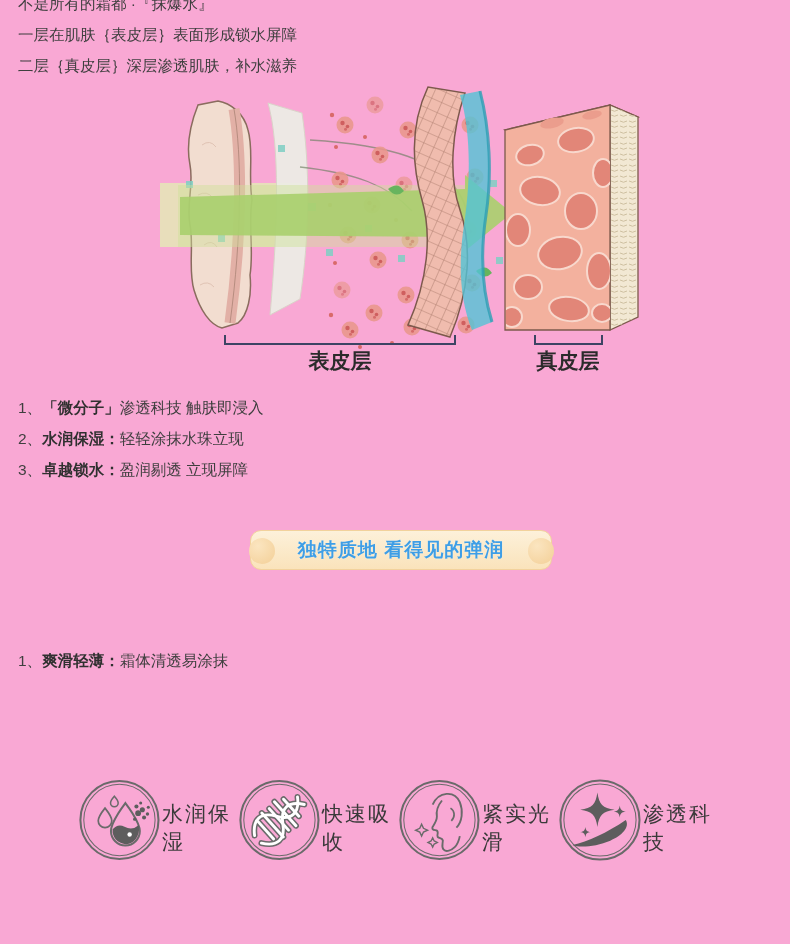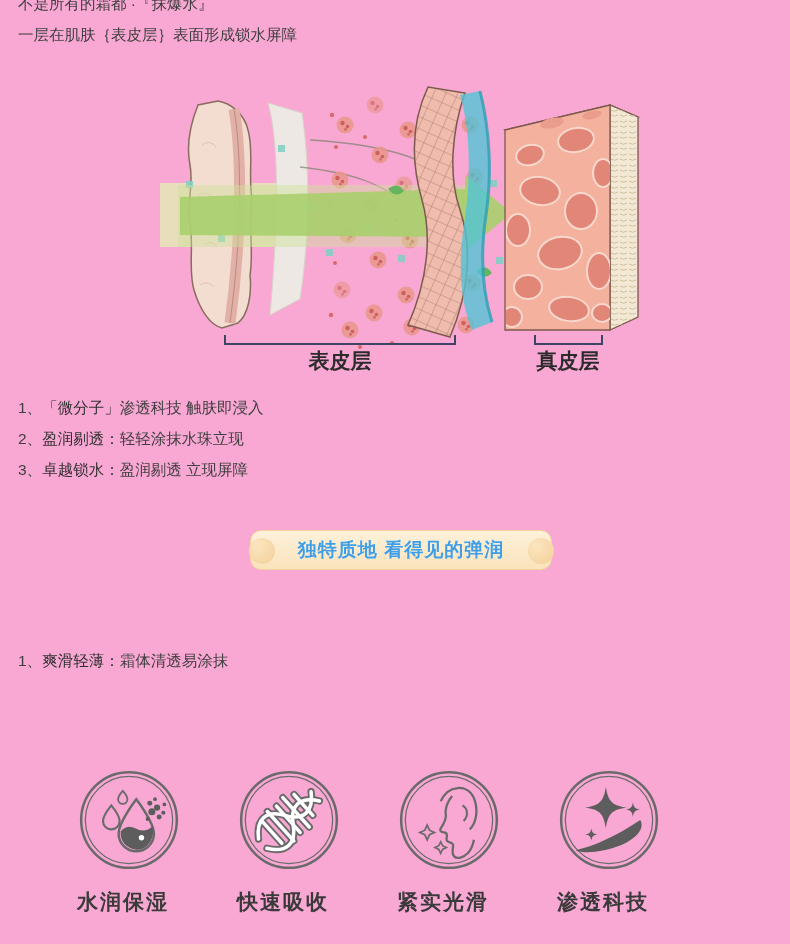--- a/index.html
+++ b/index.html
@@ -6,21 +6,21 @@
   html,body { background:#fff; }
   .page {
     position:relative; width:790px; height:944px; background:#f9a8d4;
     overflow:hidden; font-family:"Liberation Sans", sans-serif; color:#3c3c3c;
   }
   
   .intro { position:absolute; top:-12px; left:18px; font-size:15.5px; line-height:31px; color:#3f3f3f; }
   .intro .line { white-space:pre; }
   
   .blist { position:absolute; left:18px; font-size:15.5px; line-height:31px; color:#3f3f3f; }
-  .blist .li span.lead { font-weight:normal; color:#303030; }
+  .blist .li span.lead { font-weight:bold; color:#303030; }
   .blist .li span.num { color:#3f3f3f; }
   
   .banner {
     position:absolute; left:250px; top:530px; width:302px; height:40px;
     background:linear-gradient(#fdf1da, #fae3bb);
     border:1px solid #f2d29c; border-radius:11px;
     display:flex; align-items:center; justify-content:center;
   }
   .banner .knob {
     position:absolute; width:26px; height:26px; border-radius:50%;
@@ -31,33 +31,34 @@
   .banner .knob.right { right:-3px; }
   .banner .banner-text {
     font-size:19px; font-weight:bold; letter-spacing:1px; color:#3f9ee5;
     text-shadow:0 0 1px rgba(255,255,255,.8);
   }
   
   .diagram { position:absolute; left:160px; top:85px; width:490px; height:292px; }
   .diagram text { font-family:"Liberation Serif", serif; font-weight:bold; fill:#2b2b2b; }
   
   .features { position:absolute; left:77px; top:768px; width:642px; display:flex; }
-  .feature { width:160px; display:flex; flex-direction:column; align-items:flex-start;font-weight:bold; }
+  .feature { width:160px; display:flex; flex-direction:row; align-items:center; }
   .feature:last-child { width:162px; }
   .feature .flabel { margin-top:16px; font-size:21px; letter-spacing:2px; color:#3a3a3a; }
   .icon-svg { display:block; }
 </style>
 </head>
 <body>
 
 <div class="page">
 
   <div class="intro">
     <div class="line">不是所有的霜都 ·『抹爆水』</div>
     <div class="line">一层在肌肤｛表皮层｝表面形成锁水屏障</div>
+    <div class="line">二层｛真皮层｝深层渗透肌肤，补水滋养</div>
   </div>
 
   <svg class="diagram" viewBox="0 0 490 292" width="490" height="292">
     <defs>
       <pattern id="meshpat" width="11" height="11" patternUnits="userSpaceOnUse" patternTransform="rotate(24)">
         <path d="M0,0 L0,11 M0,0 L11,0" stroke="#8a5c4d" stroke-width="1.1" opacity="0.6" fill="none"></path>
       </pattern>
       <pattern id="sqpat" width="9" height="11" patternUnits="userSpaceOnUse">
         <path d="M1,3 q3.5,2.5 7,0 M1,8 q3.5,2.5 7,0" stroke="#cdbfa0" fill="none" stroke-width="1"></path>
       </pattern>
@@ -193,21 +194,21 @@
     </g>
     <text x="180" y="283" font-size="21" text-anchor="middle">表皮层</text>
     <text x="408" y="283" font-size="21" text-anchor="middle">真皮层</text>
   </svg>
 
   <div class="blist" style="top:392px;">
     <div class="li">
       <span class="num">1、</span><span class="lead">「微分子」</span><span>渗透科技 触肤即浸入</span>
     </div>
     <div class="li">
-      <span class="num">2、</span><span class="lead">盈润剔透：</span><span>轻轻涂抹水珠立现</span>
+      <span class="num">2、</span><span class="lead">水润保湿：</span><span>轻轻涂抹水珠立现</span>
     </div>
     <div class="li">
       <span class="num">3、</span><span class="lead">卓越锁水：</span><span>盈润剔透 立现屏障</span>
     </div>
   </div>
 
   <div class="banner">
     <span class="knob left"></span>
     <span class="banner-text">独特质地 看得见的弹润</span>
     <span class="knob right"></span>

